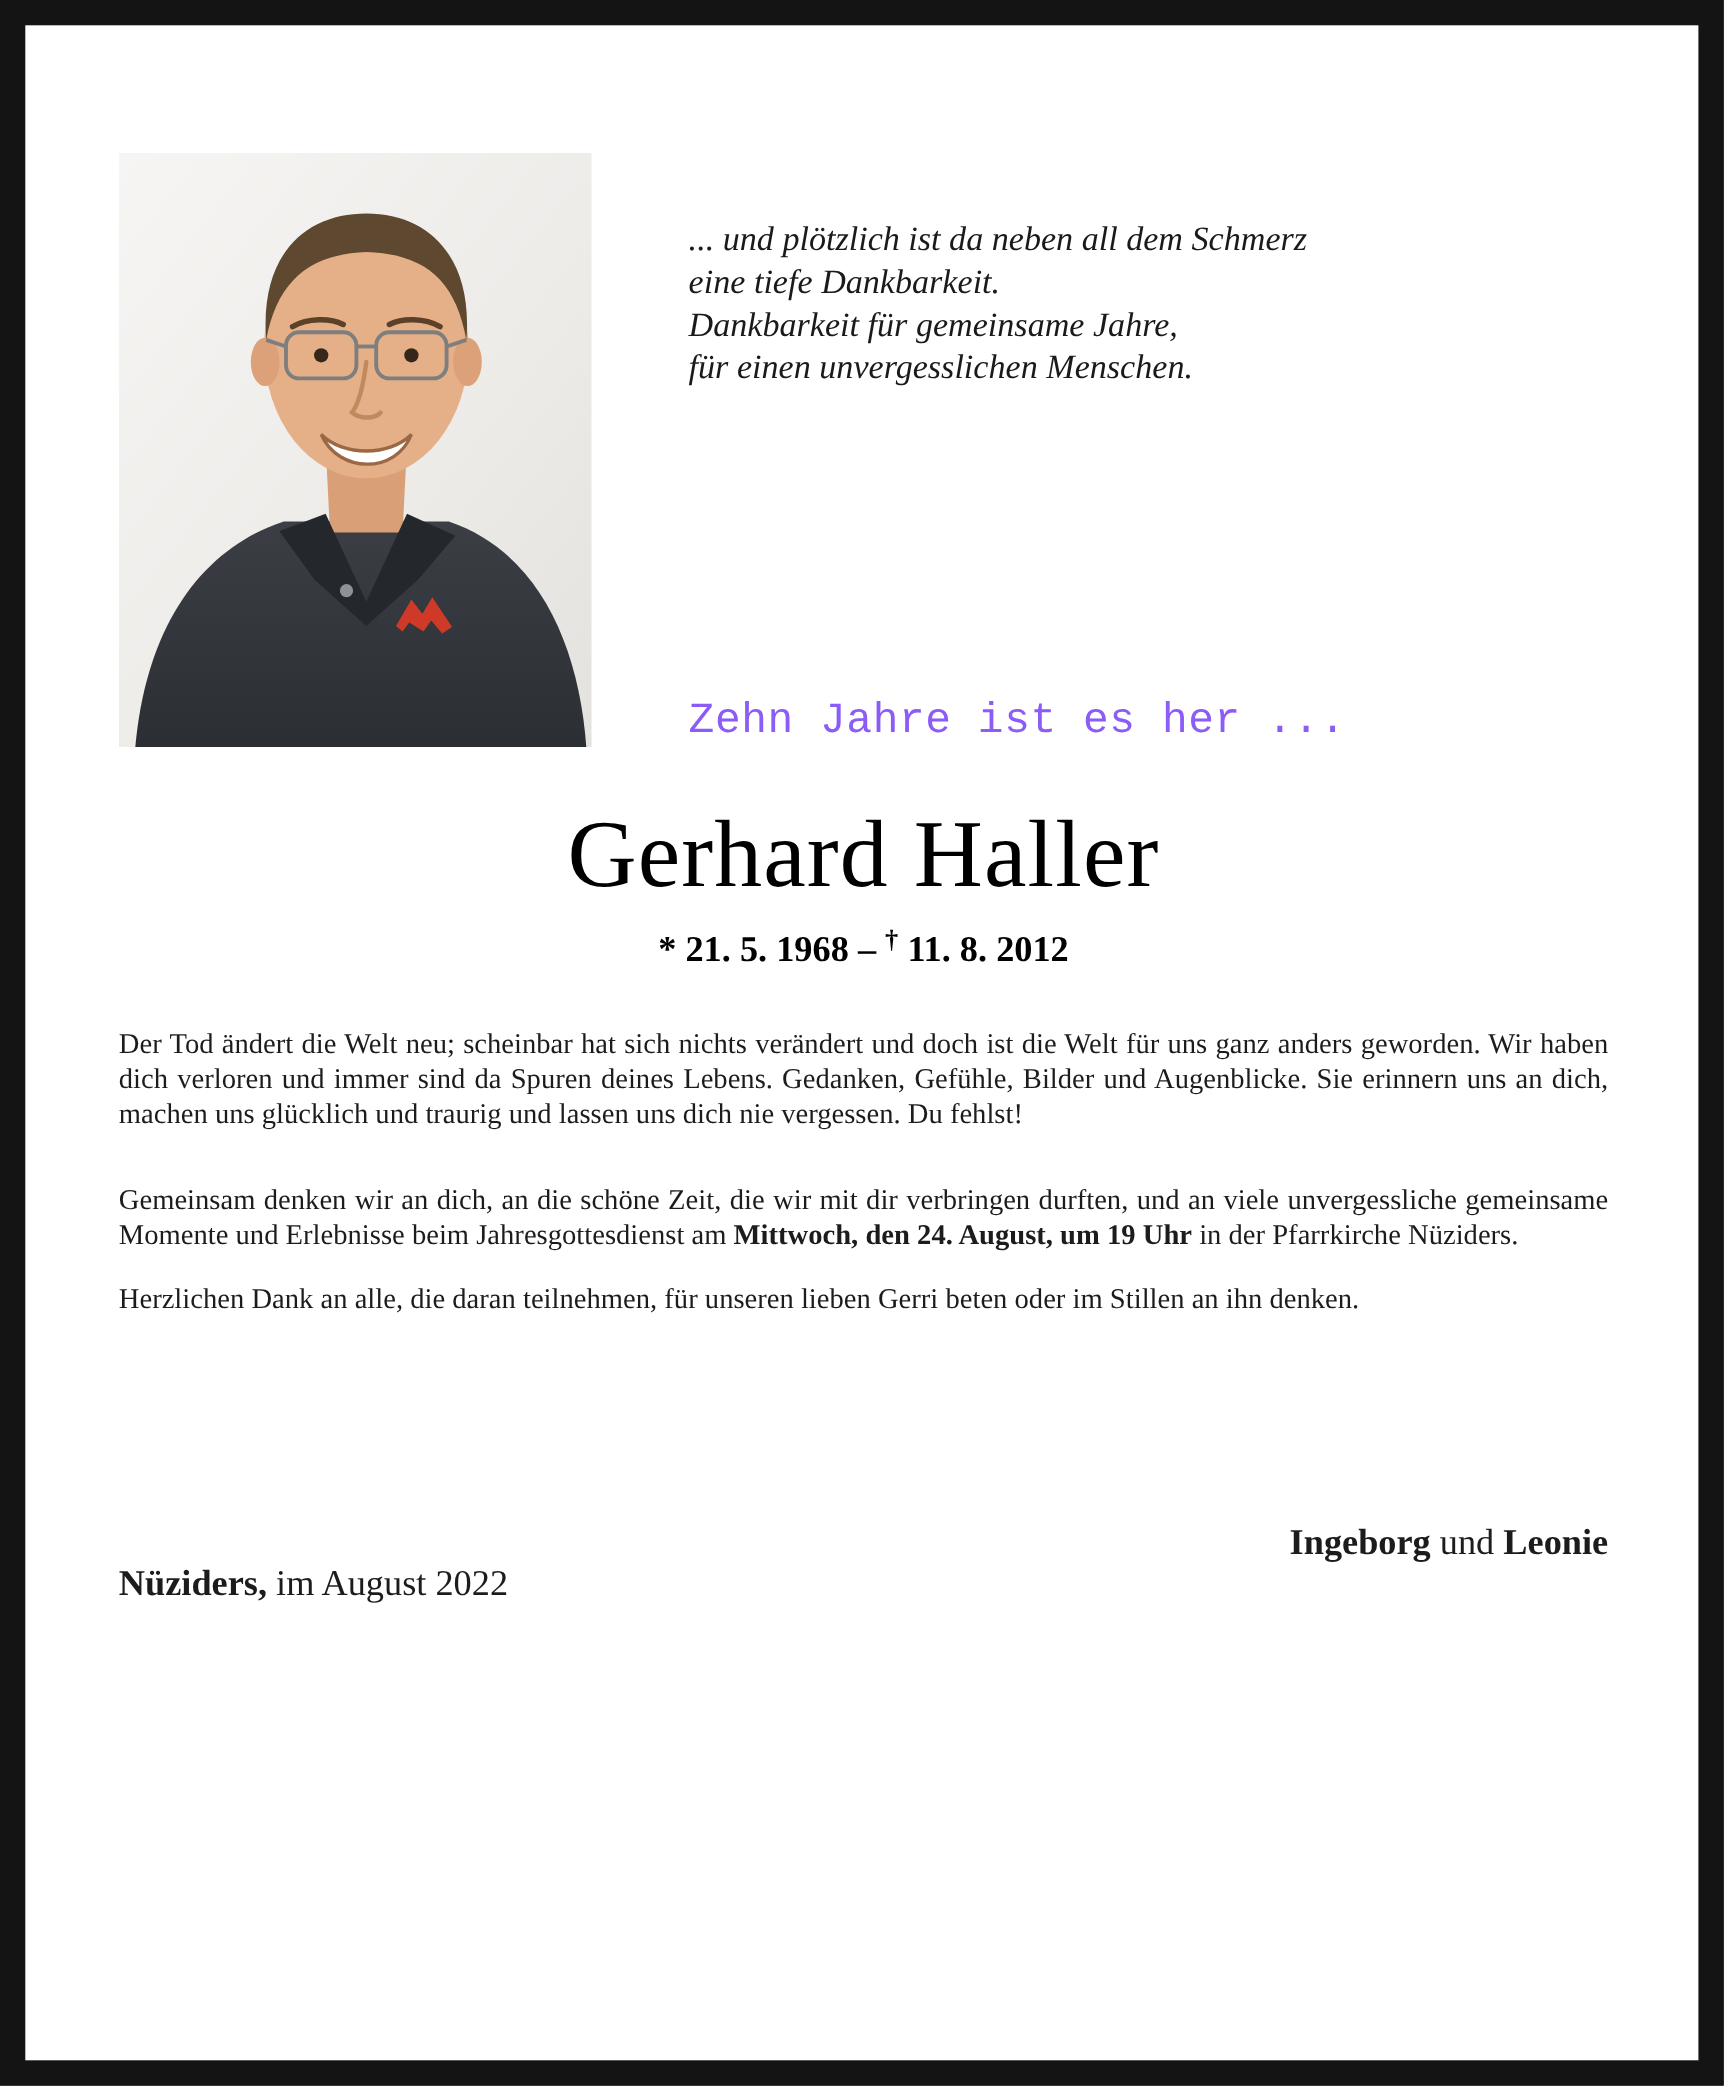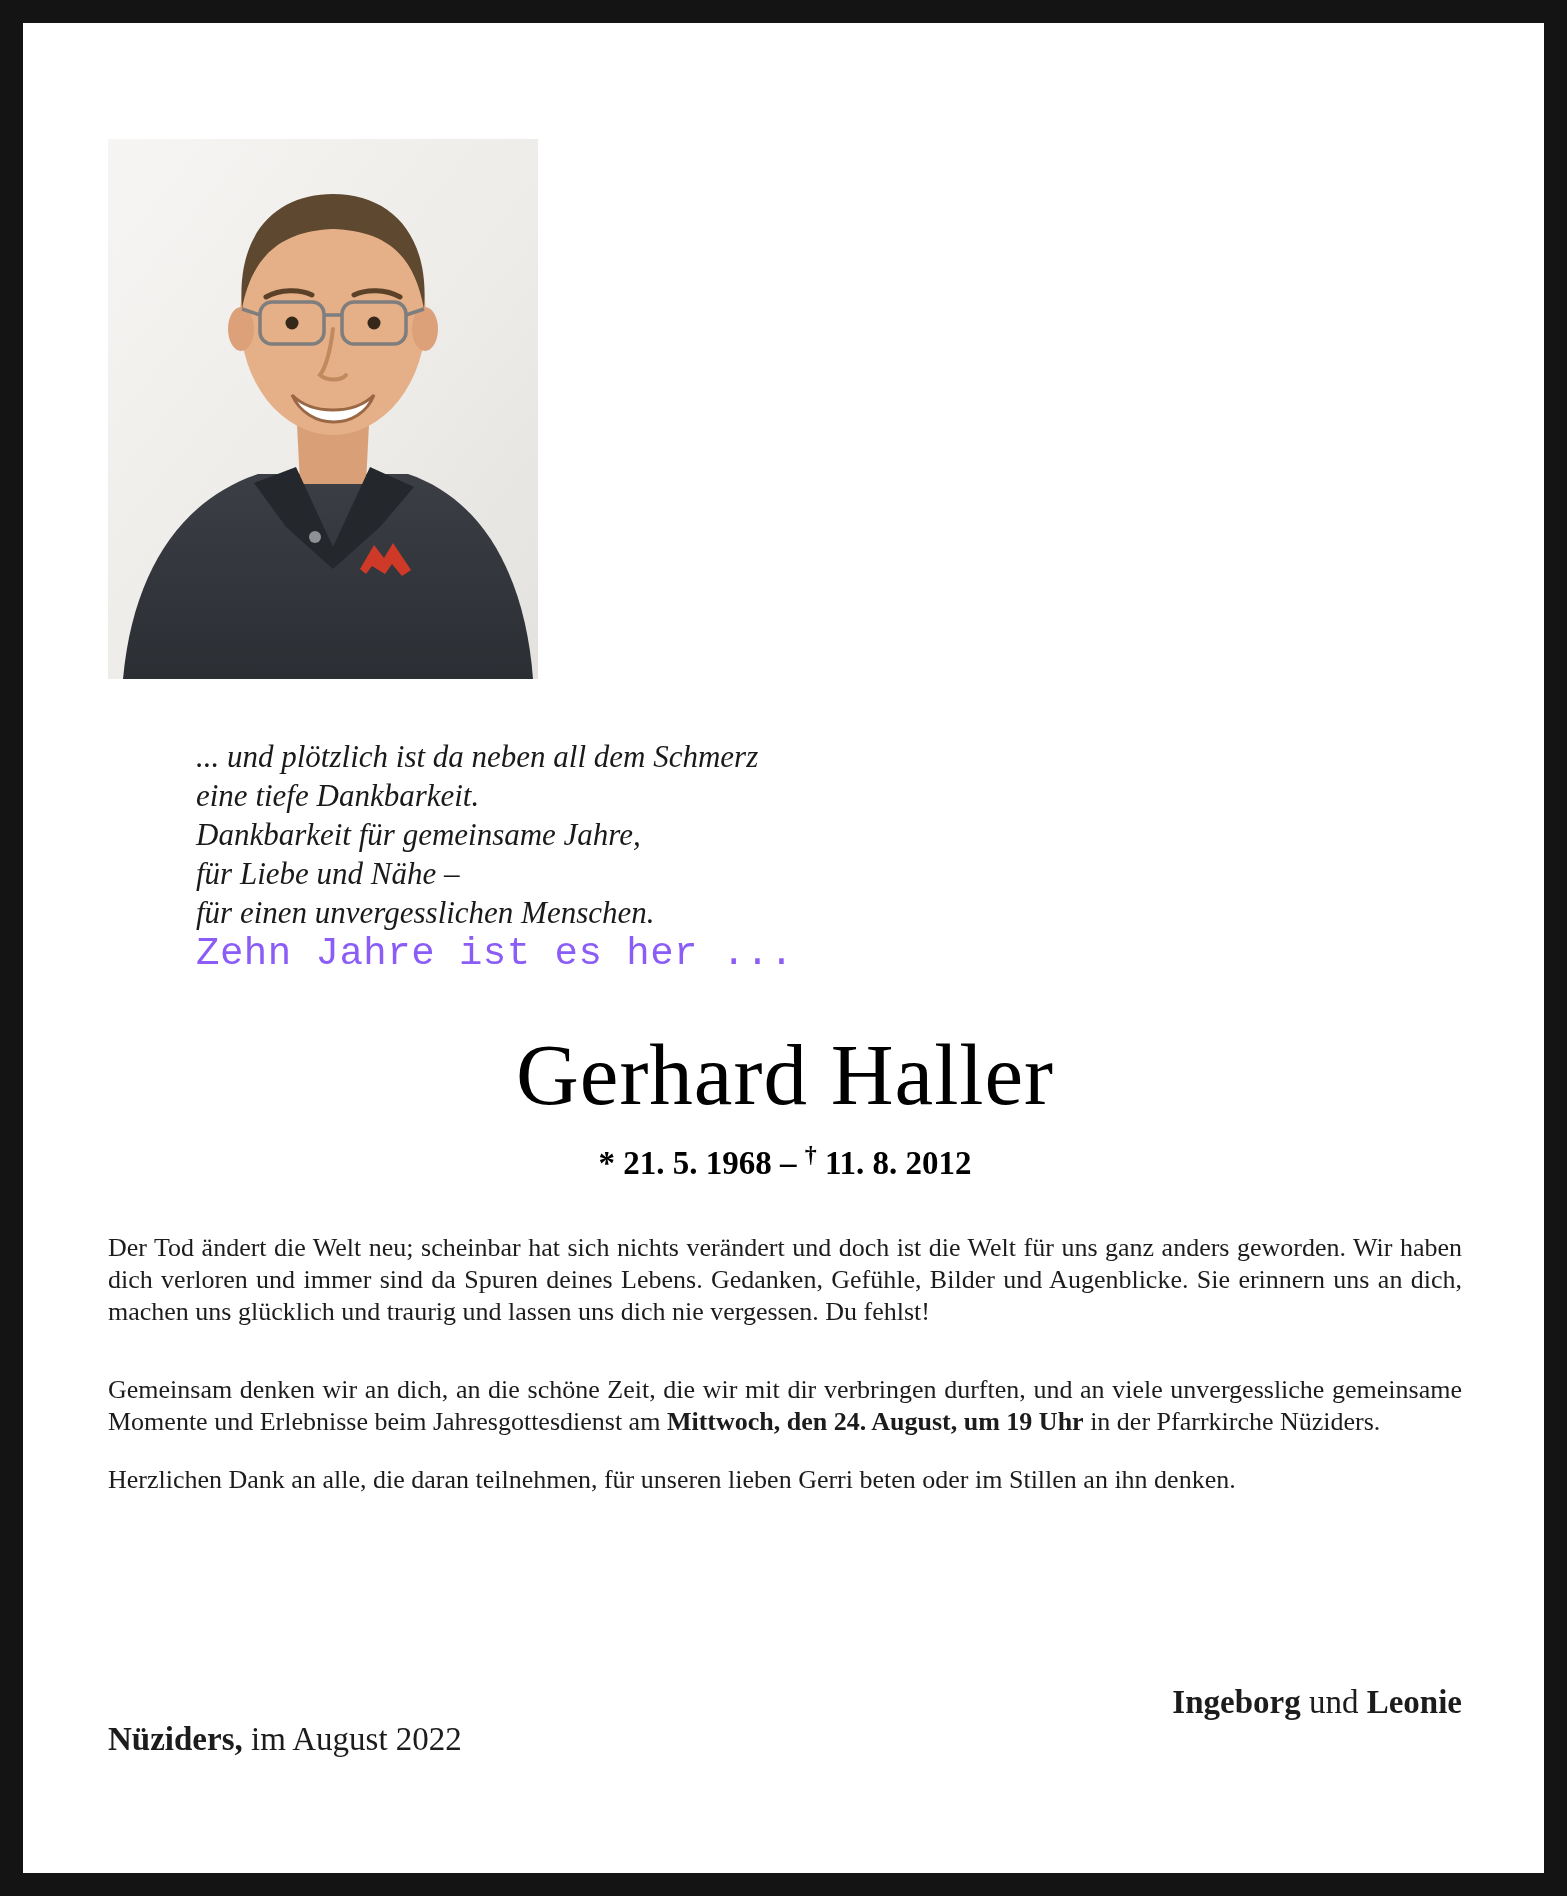--- a/index.html
+++ b/index.html
@@ -28,21 +28,21 @@
     background: #ffffff;
     overflow: hidden;
   }
   .content {
     padding: 0 82px 0 85px;
   }
 
   
   .top-section {
     display: flex;
-    flex-direction: column;
+    flex-direction: row;
     margin-top: 116px;
   }
   .photo {
     width: 430px;
     height: 540px;
     flex: 0 0 auto;
     overflow: hidden;
   }
   .photo svg { display: block; }
   .right-col {
@@ -172,21 +172,20 @@
 
             <path d="M 252 430 l 14 -24 l 10 13 l 9 -15 l 18 27 l -9 6 l -10 -12 l -7 10 l -13 -8 l -6 8 z" fill="#cf3a28"></path>
           </svg>
         </div>
 
         <div class="right-col">
           <div class="poem">
             <div>... und plötzlich ist da neben all dem Schmerz</div>
             <div>eine tiefe Dankbarkeit.</div>
             <div>Dankbarkeit für gemeinsame Jahre,</div>
-            <div>für Liebe und Nähe –</div>
             <div>für einen unvergesslichen Menschen.</div>
           </div>
           <div class="anniversary">Zehn Jahre ist es her ...</div>
         </div>
       </div>
 
       <div class="name">Gerhard Haller</div>
       <div class="dates">
         <span>* 21. 5. 1968</span><span> – </span><span class="cross">†</span><span> 11. 8. 2012</span>
       </div>

